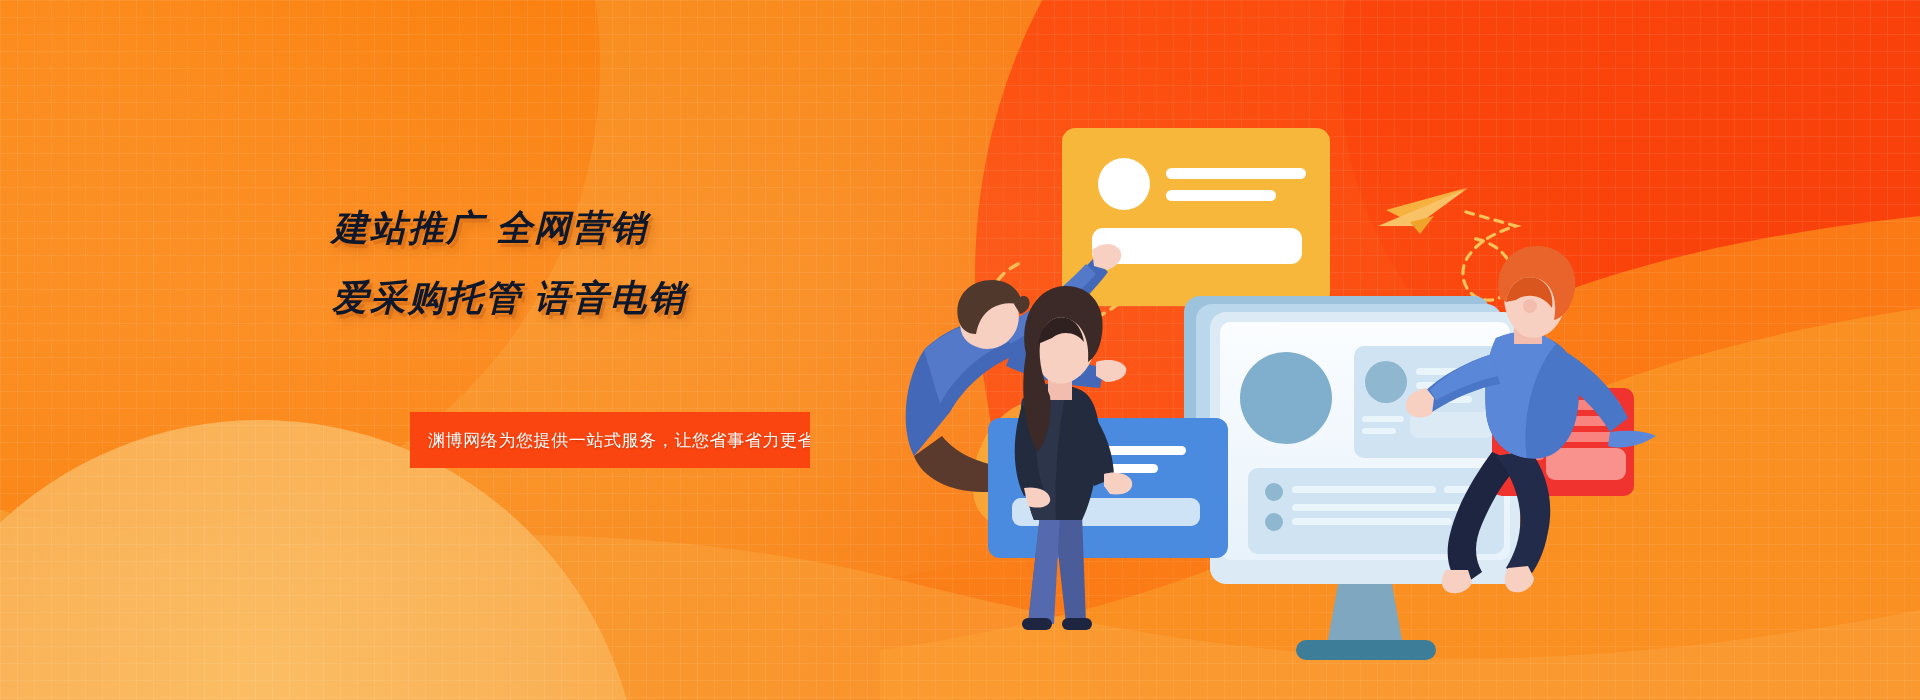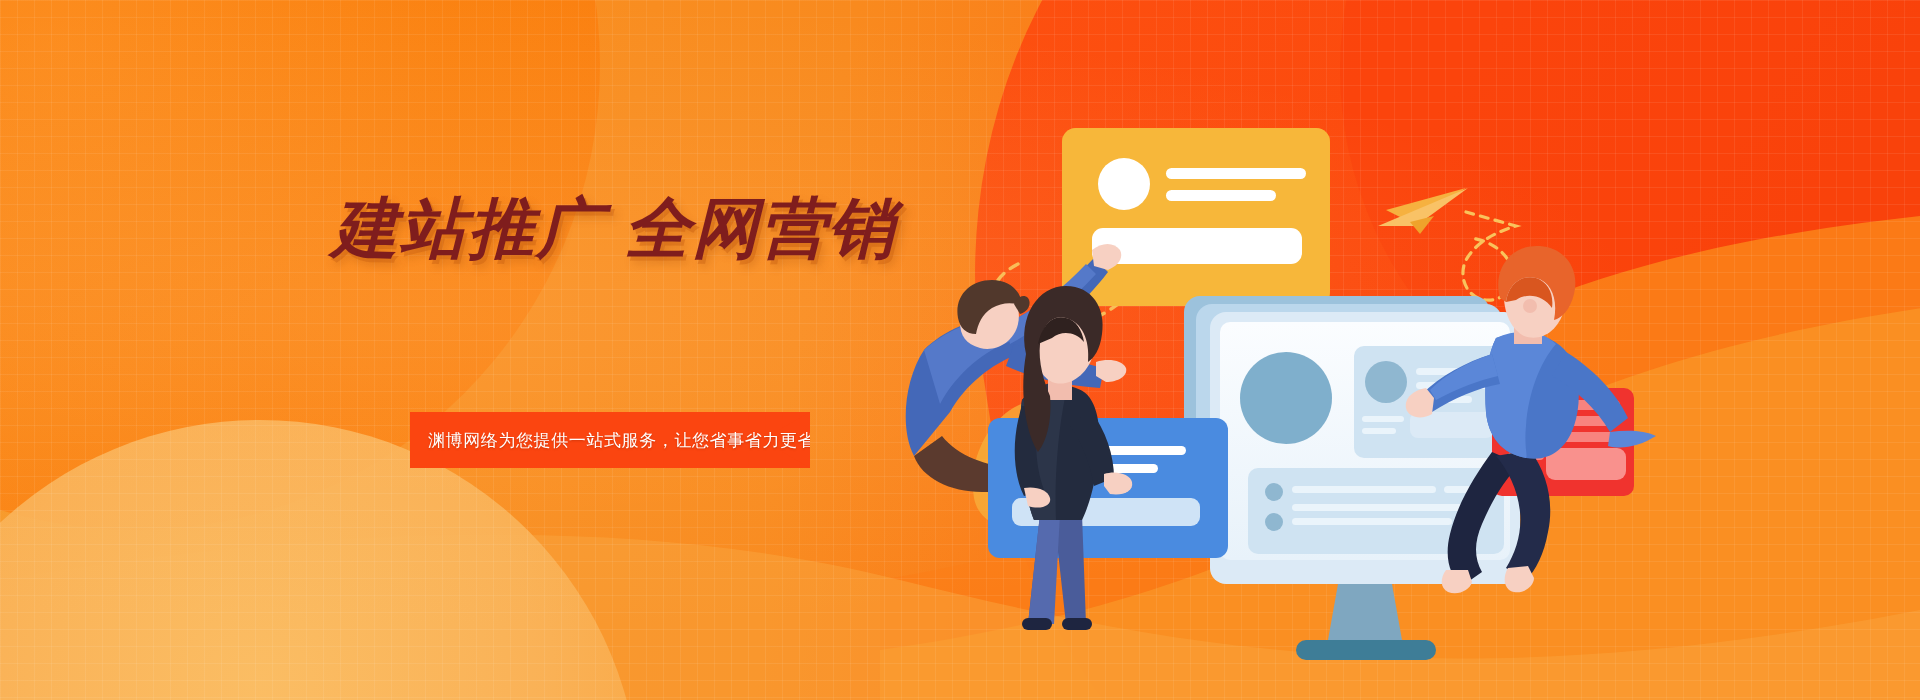--- a/index.html
+++ b/index.html
@@ -86,25 +86,25 @@
   }
 
   
   .copy {
     position:absolute;
     left:332px; top:196px;
     width:640px;
     z-index:40;
   }
   .headline {
-    font-size:66px;
+    font-size:36px;
     line-height:64px;
     font-weight:bold;
     font-style:italic;
-    color:#7f1d1d;
+    color:#0f172a;
     letter-spacing:2px;
     white-space:nowrap;
     text-shadow:
       3px 4px 0 rgba(199,95,16,.42),
       5px 7px 9px rgba(170,75,10,.30);
   }
   .headline.l2 { margin-top:6px; }
 
   .ribbon {
     position:absolute;
@@ -338,20 +338,21 @@
         <circle cx="420" cy="206" r="7" fill="#F2BDAE"></circle>
 
         <path d="M390,198 C382,168 402,144 430,146 C456,148 470,170 464,194 C460,210 452,218 444,220 C448,200 442,182 426,178 C410,174 398,186 396,202 Z" fill="#E8642B"></path>
         <path d="M396,202 C398,186 410,174 426,178 C438,182 444,194 442,208 C434,196 418,192 406,200 Z" fill="#D9561F"></path>
       </g>
     </svg>
   </div>
 
   <div class="copy">
     <div class="headline l1">建站推广  全网营销</div>
+    <div class="headline l2">爱采购托管  语音电销</div>
 
     <div class="ribbon">
       <div class="ribbon-inner"></div>
       <span class="ribbon-text">渊博网络为您提供一站式服务，让您省事省力更省心</span>
     </div>
   </div>
 
 </div>
 
 </body></html>

